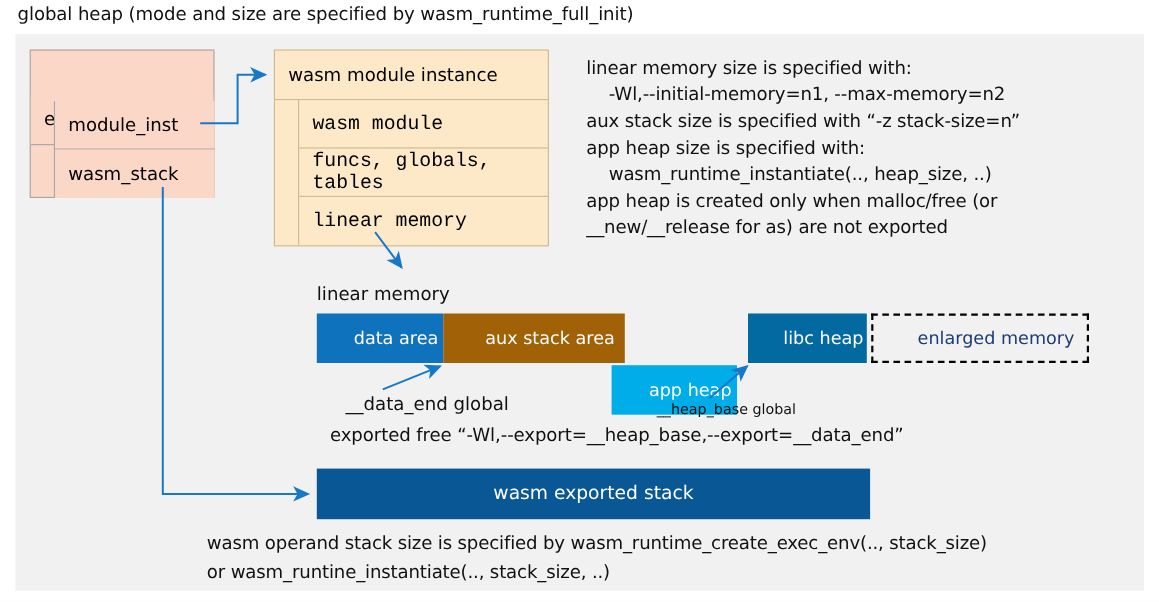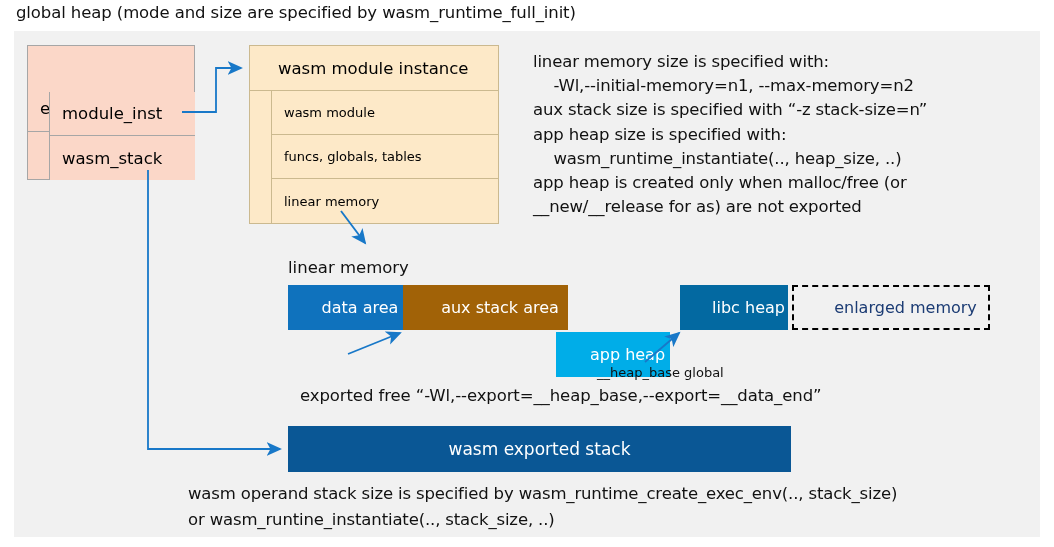--- a/index.html
+++ b/index.html
@@ -25,26 +25,26 @@
         border-right:1px solid #a6a6a6;box-sizing:border-box;}
   #execenv .sub{left:22px;width:145px;padding-left:12px;font-size:16.5px;}
   #execenv .sub1{top:46px;height:44px;border-bottom:1px solid #a6a6a6;}
   #execenv .sub2{top:90px;height:44px;}
 
   
   #wmi{position:absolute;left:249px;top:45px;width:250px;height:179px;
        border:1px solid #cbb98f;box-sizing:border-box;background:#fde9c8;}
   #wmi .hdr{position:absolute;left:0;top:0;width:100%;height:45px;
        border-bottom:1px solid #cbb98f;box-sizing:border-box;
-       display:flex;align-items:center;padding-left:28px;font-size:16.5px;}
+       display:flex;align-items:center;padding-left:12px;font-size:16.5px;}
   #wmi .indent{position:absolute;left:0;top:45px;width:22px;height:132px;
        border-right:1px solid #cbb98f;box-sizing:border-box;}
   #wmi .sub{position:absolute;left:22px;width:226px;height:44px;
        box-sizing:border-box;display:flex;align-items:center;
-       padding-left:12px;font-size:13px;}
+       padding-left:12px;font-size:18px;font-family:Liberation Mono, monospace;}
   #wmi .s1{top:45px;border-bottom:1px solid #cbb98f;}
   #wmi .s2{top:89px;border-bottom:1px solid #cbb98f;}
   #wmi .s3{top:133px;}
 
   
   #notes{position:absolute;left:533px;top:50px;width:500px;
          font-size:16.5px;line-height:24.2px;white-space:pre;
          letter-spacing:-0.15px;color:#111;}
 
   
@@ -106,20 +106,21 @@
 
   <div id="lmlabel">linear memory</div>
   <div id="bar" style="width: 702px;">
       <div class="seg" style="left: 0px; width: 115px; background: rgb(15, 114, 189);">data area</div>
       <div class="seg" style="left: 115px; width: 165px; background: #a16207;">aux stack area</div>
       <div class="seg" style="left: 268px; width: 114px; background: rgb(0, 173, 232); margin-top: 47px;">app heap</div>
       <div class="seg" style="left: 392px; width: 108px; background: #0369a1;">libc heap</div>
       <div class="seg dashed" style="left: 504px; width: 198px;">enlarged memory</div>
     </div>
 
+  <div id="dataend">__data_end global</div>
   <div id="heapbase">__heap_base global</div>
   <div id="exported">exported free “-Wl,--export=__heap_base,--export=__data_end”</div>
 
   <div id="opstack" style="background: rgb(10, 87, 149);">wasm exported stack</div>
 
   <div id="bottomnote">wasm operand stack size is specified by wasm_runtime_create_exec_env(.., stack_size)
 or wasm_runtine_instantiate(.., stack_size, ..)</div>
 
   <svg class="ov" viewBox="0 0 1054 547">
     <defs>

